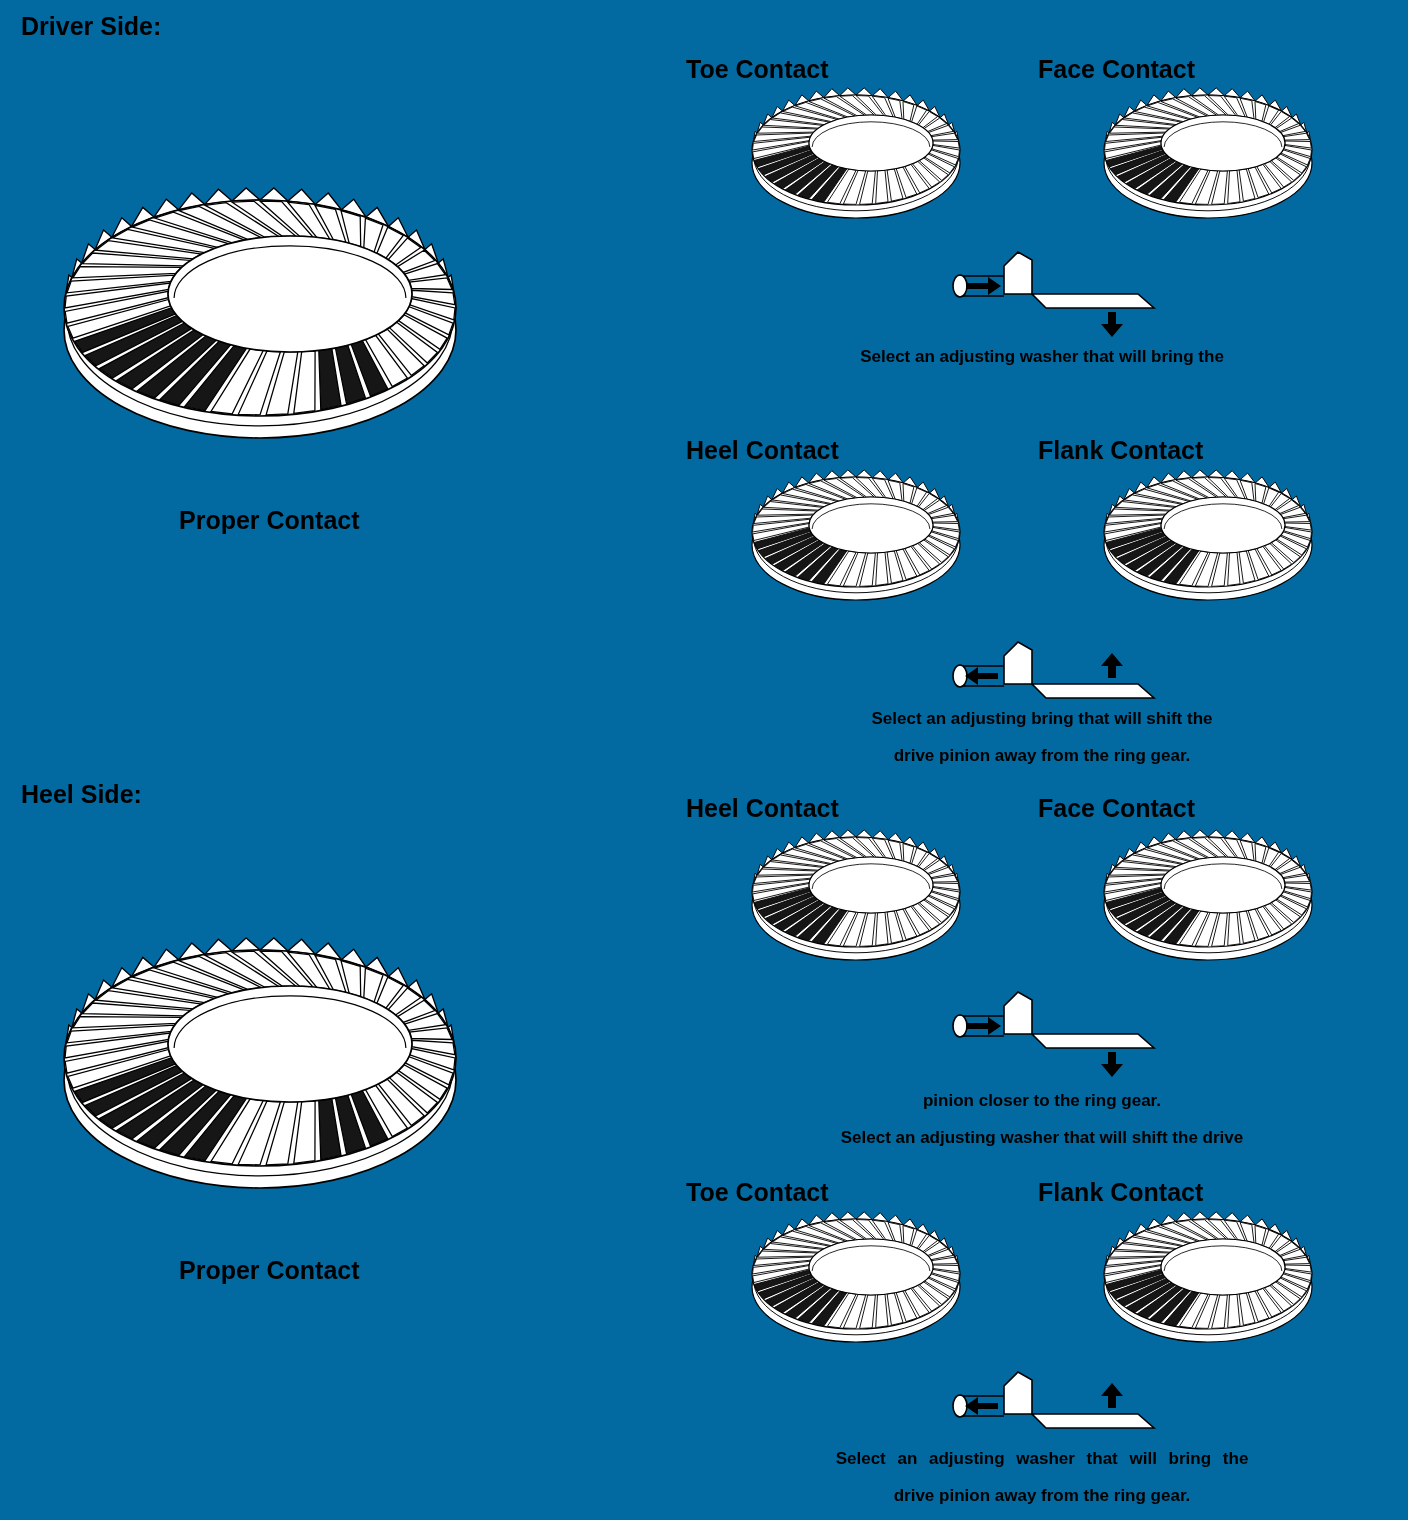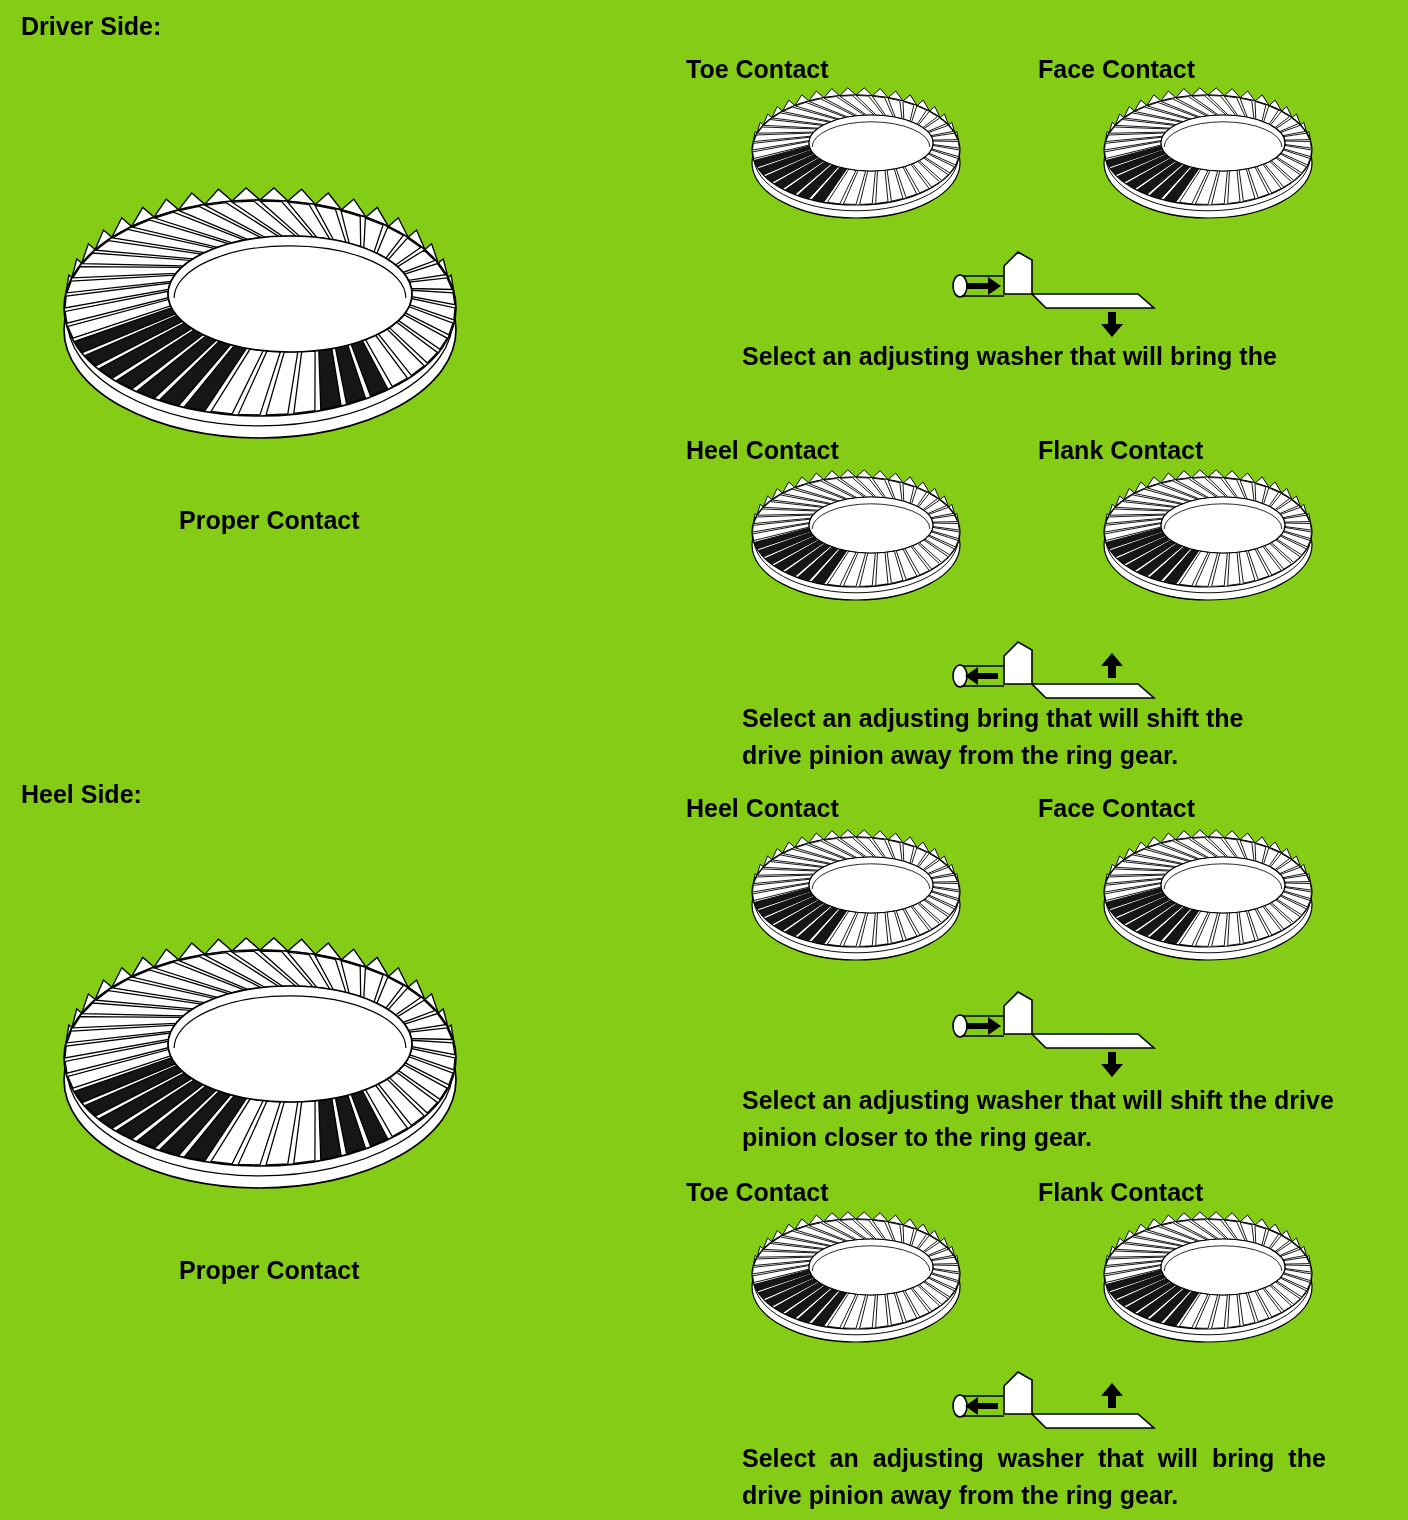--- a/index.html
+++ b/index.html
@@ -1,30 +1,30 @@
 <!DOCTYPE html>
 <html><head>
 <meta charset="utf-8">
 <style>
   * { box-sizing: border-box; }
   html, body { margin: 0; padding: 0; background: #ffffff; }
   .page {
     position: relative;
     width: 1408px;
     height: 1520px;
-    background: #84cc16;
+    background: #0369a1;
     font-family: "Liberation Sans", sans-serif;
     color: #000000;
     overflow: hidden;
   }
   .abs { position: absolute; font-weight: bold; }
   .heading { font-size: 25px; font-weight: bold; white-space: nowrap; }
   .lbl { font-size: 25px; white-space: nowrap; }
   .caption { font-size: 25px; white-space: nowrap; }
-  .instr { font-size: 25px; line-height: 37px; width: 600px; }
+  .instr { font-size: 17px; line-height: 37px; width: 600px; text-align: center; }
   .instr .wide { word-spacing: 7px; }
   .gear svg, .adj svg { display: block; }
 </style>
 </head>
 <body>
 
 <div class="page">
 
   <div class="abs heading" style="left:21px; top:12px">Driver Side:</div>
 
@@ -621,22 +621,22 @@
       <svg viewBox="0 0 230 95" width="230" height="95">
         <polygon points="92,46 198,46 214,60 106,60" fill="#fff" stroke="#000" stroke-width="1.6"></polygon>
         <polygon points="64,18 78,4 92,12 92,46 64,46" fill="#fff" stroke="#000" stroke-width="1.6"></polygon>
         <path d="M20,28 H64 M20,48 H64" stroke="#000" stroke-width="1.6" fill="none"></path>
         <ellipse cx="20" cy="38" rx="7" ry="11" fill="#fff" stroke="#000" stroke-width="1.6"></ellipse>
         <polygon points="26,35 48,35 48,29 61,38 48,47 48,41 26,41" fill="#000"></polygon>
         <polygon points="168,64 176,64 176,76 183,76 172,89 161,76 168,76" fill="#000"></polygon>
       </svg>
     </div>
   <div class="abs instr" style="left:742px; top:1082px">
+    <div>pinion closer to the ring gear.</div>
     <div>Select an adjusting washer that will shift the drive</div>
-    <div>pinion closer to the ring gear.</div>
   </div>
 
   <div class="abs lbl" style="left:686px; top:1178px">Toe Contact</div>
   <div class="abs lbl" style="left:1038px; top:1178px">Flank Contact</div>
   <div class="abs gear" style="left:748px; top:1200px">
       <svg viewBox="0 0 220 155" width="220" height="155">
         <ellipse cx="108" cy="87" rx="104" ry="55" fill="#fff" stroke="#000" stroke-width="1.2"></ellipse>
         <path d="M 5.6 79.8 A 102.4 55 0 0 0 210.4 79.8" fill="none" stroke="#000" stroke-width="0.96"></path>
         <polygon points="5.3,65.4 7.2,55.3 9.1,57" fill="#fff" stroke="#000" stroke-width="0.96"></polygon>
         <polygon points="9.1,57 12.2,46.3 15.3,49" fill="#fff" stroke="#000" stroke-width="0.96"></polygon>

